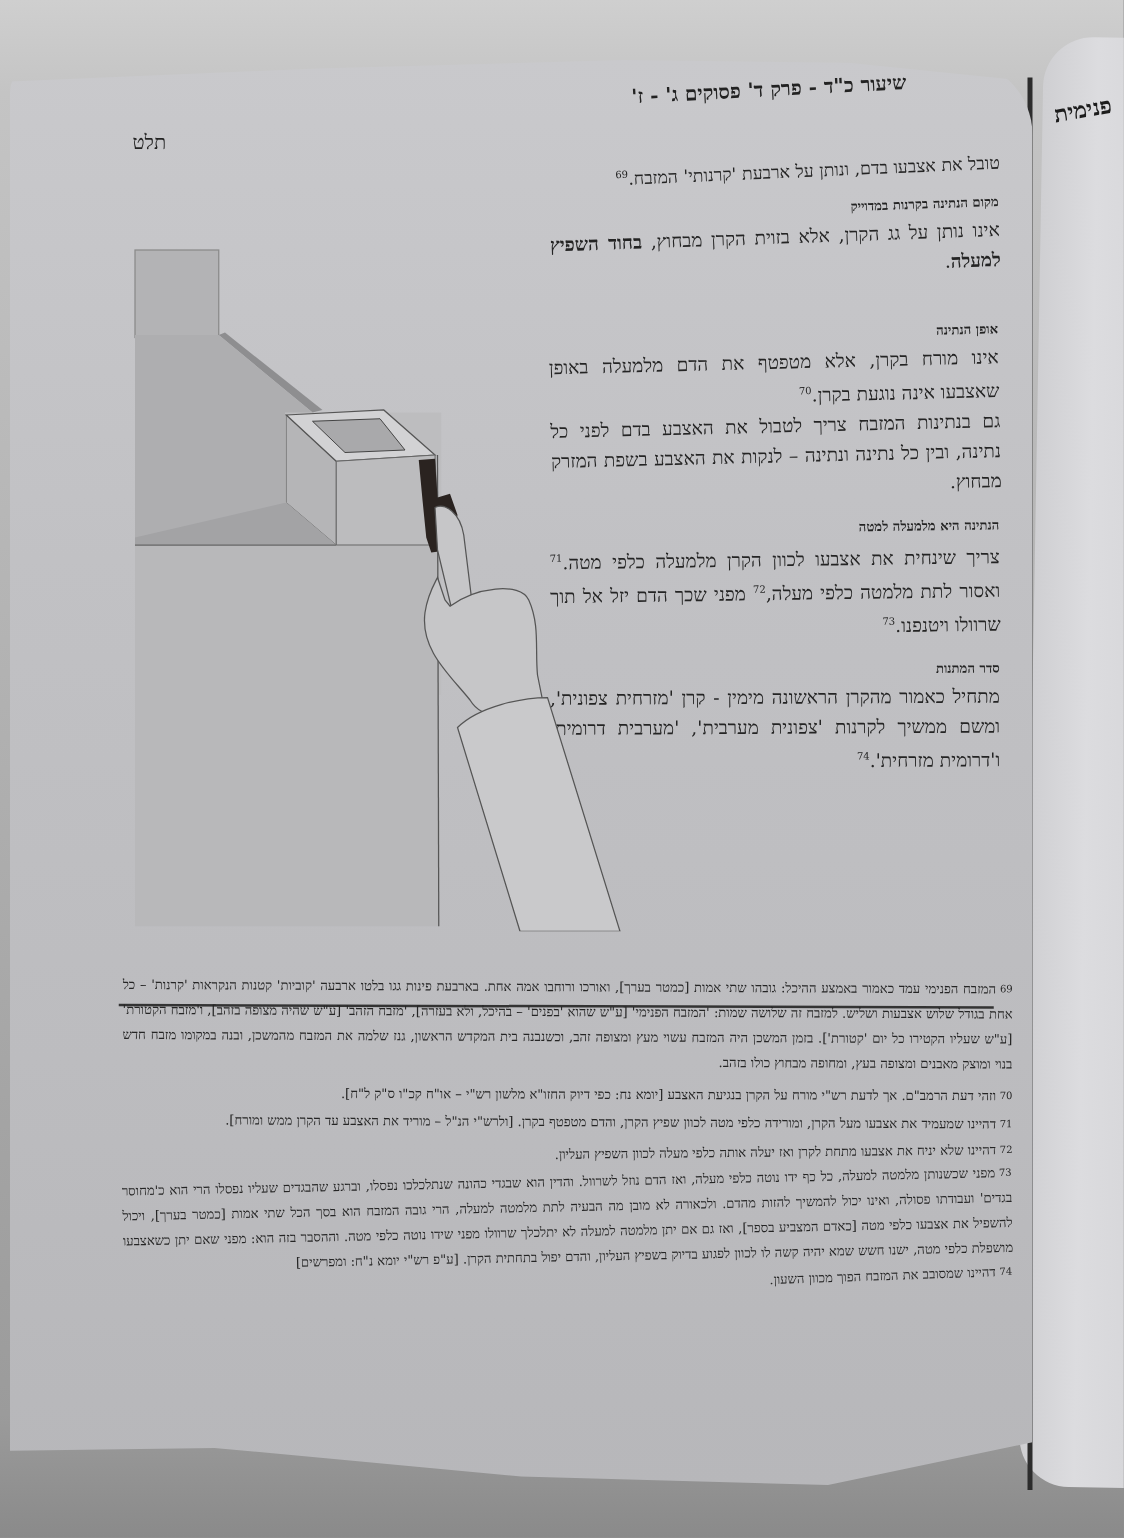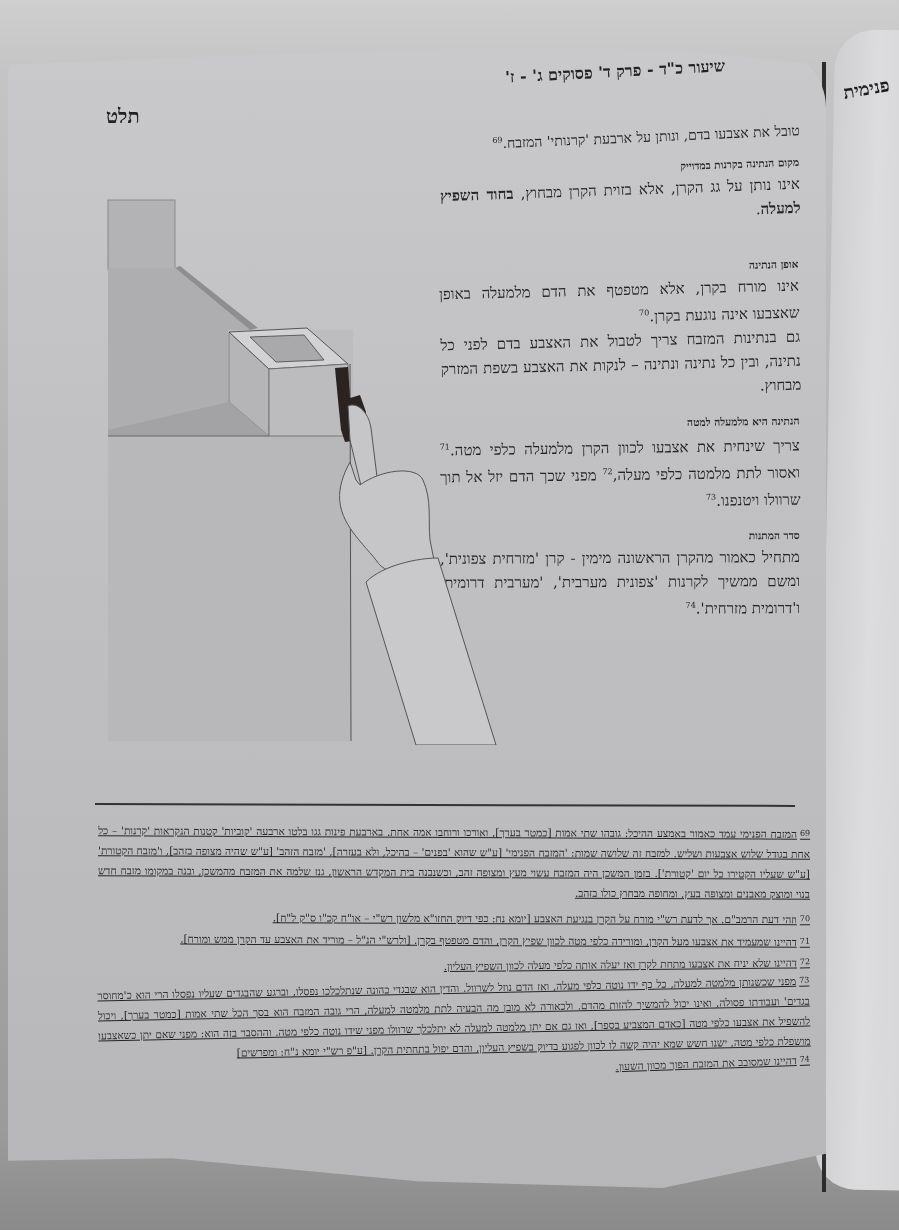--- a/index.html
+++ b/index.html
@@ -30,21 +30,21 @@
       position: absolute; left: 8px; top: 48px; width: 818px; height: 1140px;
       background: linear-gradient(180deg, #c9c9cc 0%, #c1c1c4 35%, #bcbcbf 70%, #b7b7ba 100%);
       border-radius: 26px 60px 30px 14px;
       clip-path: polygon(0% 1.5%, 30% 0.6%, 60% 0%, 82% 0.2%, 100% 1.5%, 100% 97%, 80% 100%, 50% 99.4%, 20% 97.4%, 0% 97.6%);
     }
     .running-head {
       position: absolute; left: 505px; top: 62px; font-size: 16px; font-weight: bold;
       color: #222; direction: rtl; transform: rotate(-3deg); white-space: nowrap;
     }
     .page-number {
-      position: absolute; left: 106px; top: 104px; font-size: 20px; font-weight: bold;
+      position: absolute; left: 106px; top: 104px; font-size: 16px; font-weight: normal;
       color: #222; direction: rtl;
     }
     .text-col {
       position: absolute; left: 440px; width: 360px; direction: rtl; text-align: justify;
       color: #242424;
     }
     .intro { top: 130px; font-size: 14px; transform: rotate(-2.5deg); }
     .subhead { font-size: 10.5px; font-weight: bold; margin: 0 0 4px 0; }
     .body-p { font-size: 15px; line-height: 24px; margin: 0; text-align-last: right; }
     .body-p b { font-weight: bold; }
@@ -54,22 +54,22 @@
     .sec3 { top: 417px; transform: rotate(-0.8deg); }
     .sec4 { top: 530px; transform: rotate(-0.3deg); }
     .figure {
       position: absolute; left: 98px; top: 180px; width: 400px; height: 565px;
     }
     .divider {
       position: absolute; left: 95px; top: 804px; width: 700px; height: 2px;
       background: #333; transform: rotate(0.15deg);
     }
     .footnotes {
-      position: absolute; left: 98px; top: 822px; width: 712px; direction: rtl;
-      color: #252525; font-size: 10.5px; line-height: 20px; text-decoration: underline;
+      position: absolute; left: 98px; top: 780px; width: 712px; direction: rtl;
+      color: #252525; font-size: 10.5px; line-height: 20px;
     }
     .fn { margin: 0 0 2px 0; text-align: justify; }
     .fn .num { font-size: 8px; vertical-align: top; margin-left: 3px; }
     .fn69 { transform: rotate(0.3deg); }
     .fn70 { transform: rotate(0.2deg); margin-top: 6px; }
     .fn71 { transform: rotate(0.3deg); }
     .fn72 { transform: rotate(-0.6deg); margin-top: 6px; }
     .fn73 { transform: rotate(-1.2deg); }
     .fn74 { transform: rotate(-2deg); margin-top: 4px; }
   </style>

